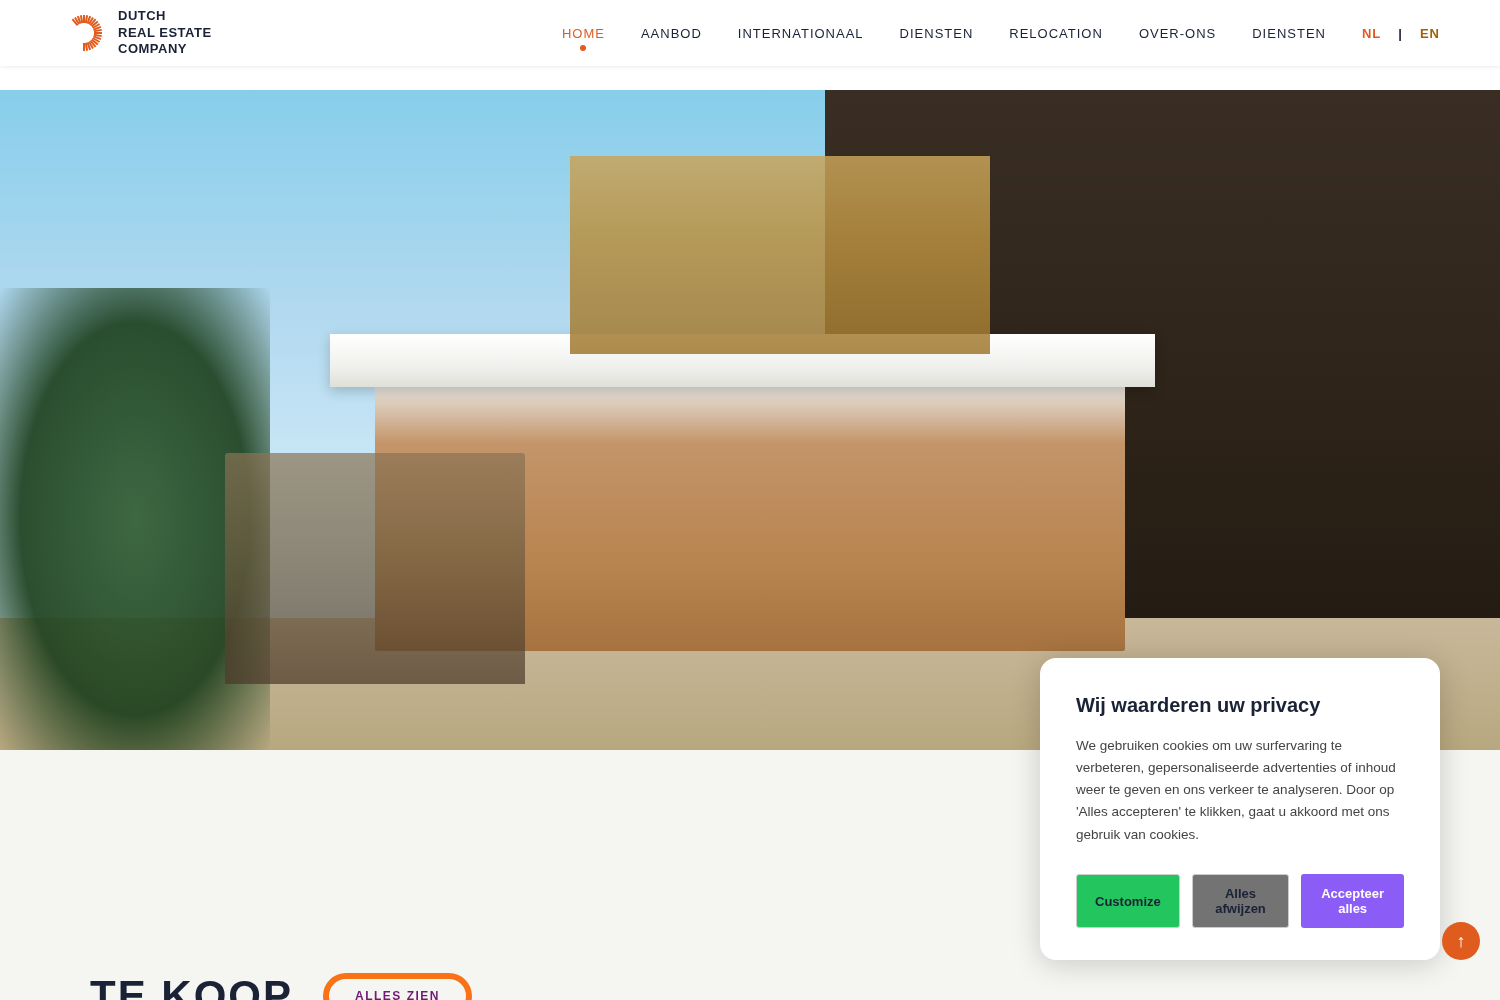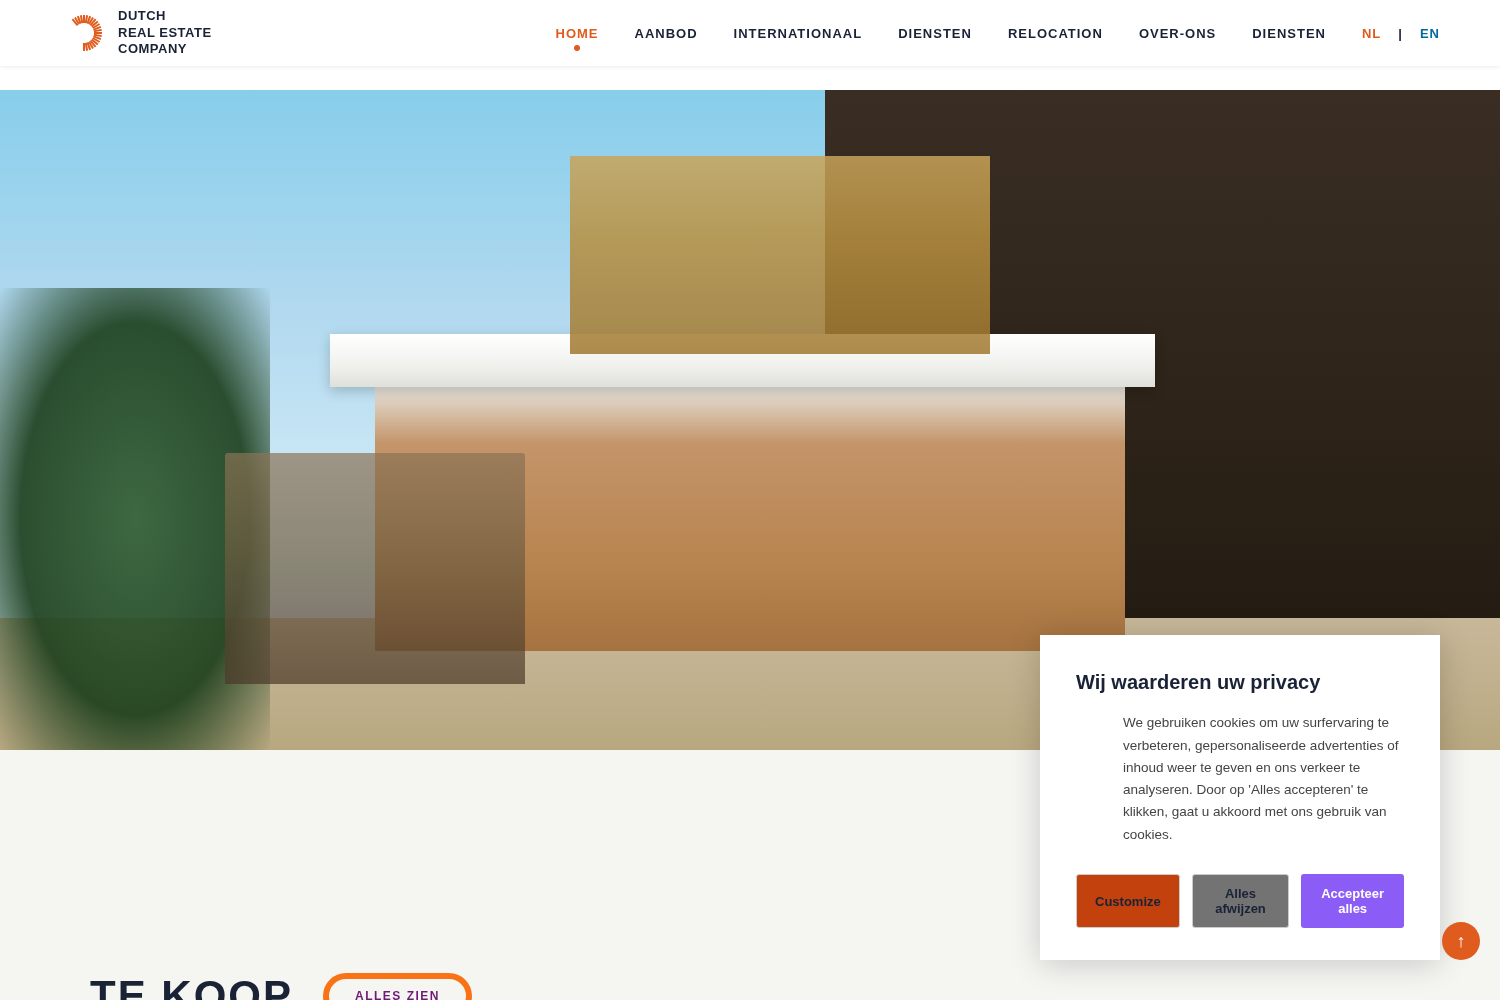--- a/index.html
+++ b/index.html
@@ -31,21 +31,21 @@
       text-transform: uppercase;
       letter-spacing: 0.5px;
     }
     .nav {
       display: flex;
       align-items: center;
       gap: 36px;
     }
     .nav-item {
       font-size: 13px;
-      font-weight: 700;
+      font-weight: 400;
       letter-spacing: 1px;
       color: #1a2236;
       cursor: pointer;
       text-decoration: none;
       position: relative;
     }
     .nav-item.active {
       color: #e05c1e;
     }
     .nav-item.active::after {
@@ -63,21 +63,21 @@
     .lang-switcher {
       display: flex;
       align-items: center;
       gap: 17px;
       font-size: 13px;
       font-weight: 600;
       letter-spacing: 1px;
     }
     .lang-nl { color: #e05c1e; }
     .lang-sep { color: #1a2236; }
-    .lang-en { color: #0369a1; cursor: pointer; }
+    .lang-en { color: #a16207; cursor: pointer; }
 
     
     .hero {
       margin-top: 90px;
       width: 100%;
       height: 660px;
       position: relative;
       overflow: hidden;
       background: #2a2a2a;
     }
@@ -182,45 +182,44 @@
       background: transparent;
     }
 
     
     .cookie-banner {
       position: fixed;
       bottom: 40px;
       right: 60px;
       width: 400px;
       background: #fff;
-      border-radius: 0;
+      border-radius: 16px;
       padding: 36px 36px 32px;
       box-shadow: 0 4px 30px rgba(0,0,0,0.18);
       z-index: 200;
     }
     .cookie-title {
       font-size: 20px;
       font-weight: 700;
       color: #1a2236;
       margin-bottom: 18px;
     }
     .cookie-text {
       font-size: 13.5px;
       color: #444;
       line-height: 1.65;
       margin-bottom: 28px;
-      margin-left: 47px;
     }
     .cookie-buttons {
       display: flex;
       gap: 12px;
     }
     .btn-customize {
       border: 1.5px solid #ccc;
-      background: #c2410c;
+      background: #22c55e;
       color: #1a2236;
       font-size: 13px;
       font-weight: 600;
       padding: 11px 18px;
       border-radius: 3px;
       cursor: pointer;
     }
     .btn-afwijzen {
       border: 1.5px solid #ccc;
       background: #737373;

